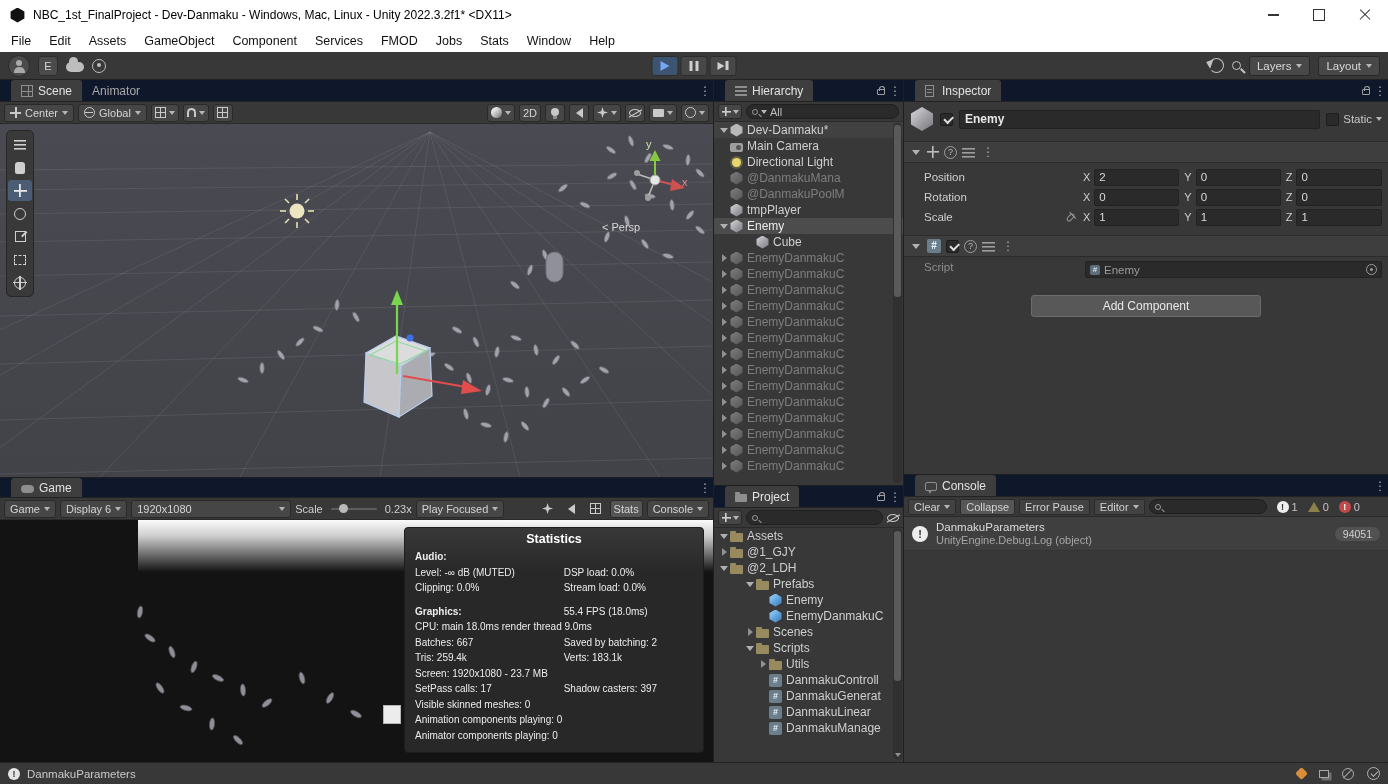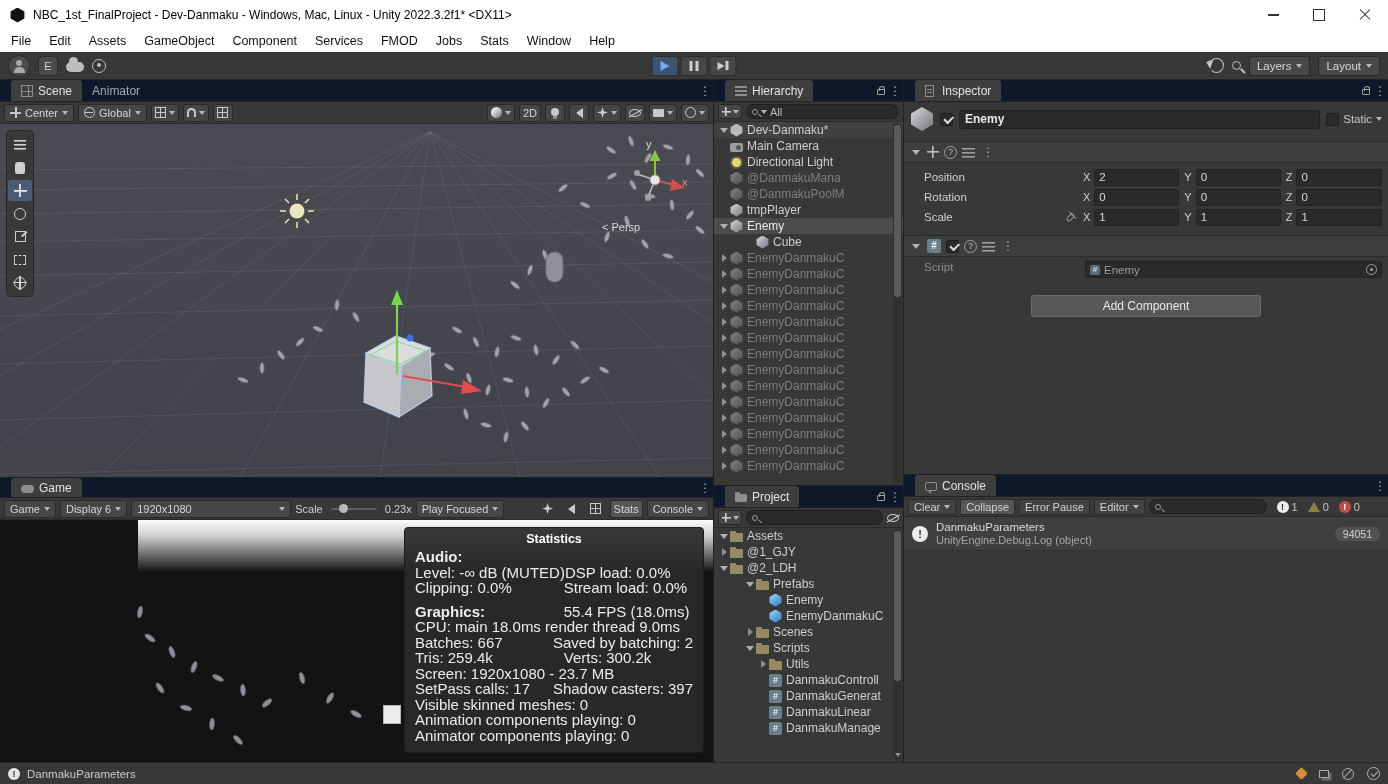--- a/index.html
+++ b/index.html
@@ -101,21 +101,21 @@
   
   #game-pane{left:0;top:477px;width:713px;height:285px;border-top:1px solid #1f1f1f}
   #game-pane .tabbar{height:20px}
   #game-viewport{position:relative;width:713px;height:245px;background:#131313;overflow:hidden}
   .glight{position:absolute;left:138px;top:0;width:575px;height:52px;background:linear-gradient(#fbfbfb 0%,#cfcfcf 30%,rgba(19,19,19,0) 100%)}
   .gcube{position:absolute;left:383px;top:185px;width:18px;height:19px;background:#ececec;border:1px solid #b5b5b5}
   .slider{width:46px;height:2px;background:#5d5d5d;border-radius:1px;position:relative;margin:0 4px}
   .slider .knob{position:absolute;left:8px;top:-4px;width:9px;height:9px;border-radius:50%;background:#b9b9b9}
   #stats-panel{position:absolute;left:404px;top:7px;width:300px;height:226px;background:rgba(42,42,42,.93);border:1px solid #1d1d1d;border-radius:4px;padding:4px 10px;color:#ececec}
   #stats-panel .stitle{text-align:center;font-weight:bold;font-size:12.5px;color:#fff;margin-bottom:3px}
-  .srow{display:flex;line-height:15.5px;font-size:15px}
+  .srow{display:flex;line-height:15.5px;font-size:10px}
   .srow .sl{flex:1.15;white-space:nowrap}
   .srow .sr{flex:1;white-space:nowrap}
   .srow.hdr .sl{font-weight:bold}
   .srow.gap{margin-top:8px}
   
   #hierarchy-pane{left:713px;top:80px;width:190px;height:405px;border-left:1px solid #1f1f1f}
   #hierarchy-pane .tabbar,#project-pane .tabbar{height:22px}
   .minisearch{flex:1;height:15px;background:#2a2a2a;border:1px solid #1f1f1f;border-radius:8px;display:flex;align-items:center;padding:0 5px;gap:3px;font-size:11px;color:#bdbdbd;overflow:hidden}
   .mag-s{width:6px;height:6px;border:1.2px solid #9a9a9a;border-radius:50%;position:relative;flex:none}
   .mag-s::after{content:"";position:absolute;left:5px;top:5.5px;width:4px;height:1.2px;background:#9a9a9a;transform:rotate(45deg)}
@@ -597,21 +597,21 @@
             <span class="sr"></span>
           </div>
 
           <div class="srow">
             <span class="sl">Batches: 667</span>
             <span class="sr">Saved by batching: 2</span>
           </div>
 
           <div class="srow">
             <span class="sl">Tris: 259.4k</span>
-            <span class="sr">Verts: 300.2k</span>
+            <span class="sr">Verts: 183.1k</span>
           </div>
 
           <div class="srow">
             <span class="sl">Screen: 1920x1080 - 23.7 MB</span>
             <span class="sr"></span>
           </div>
 
           <div class="srow">
             <span class="sl">SetPass calls: 17</span>
             <span class="sr">Shadow casters: 397</span>

